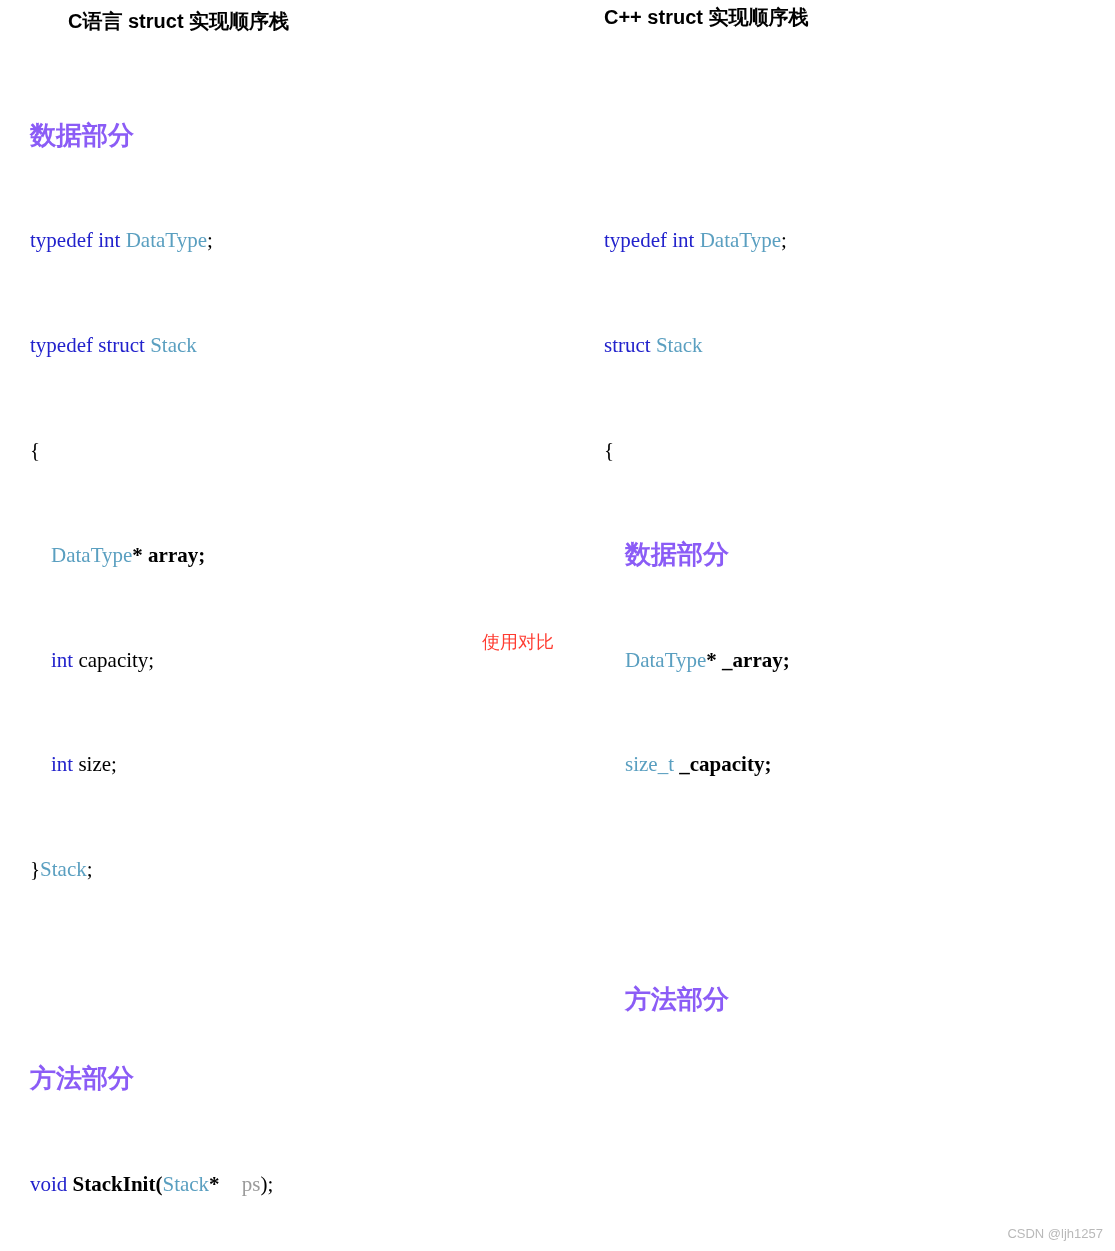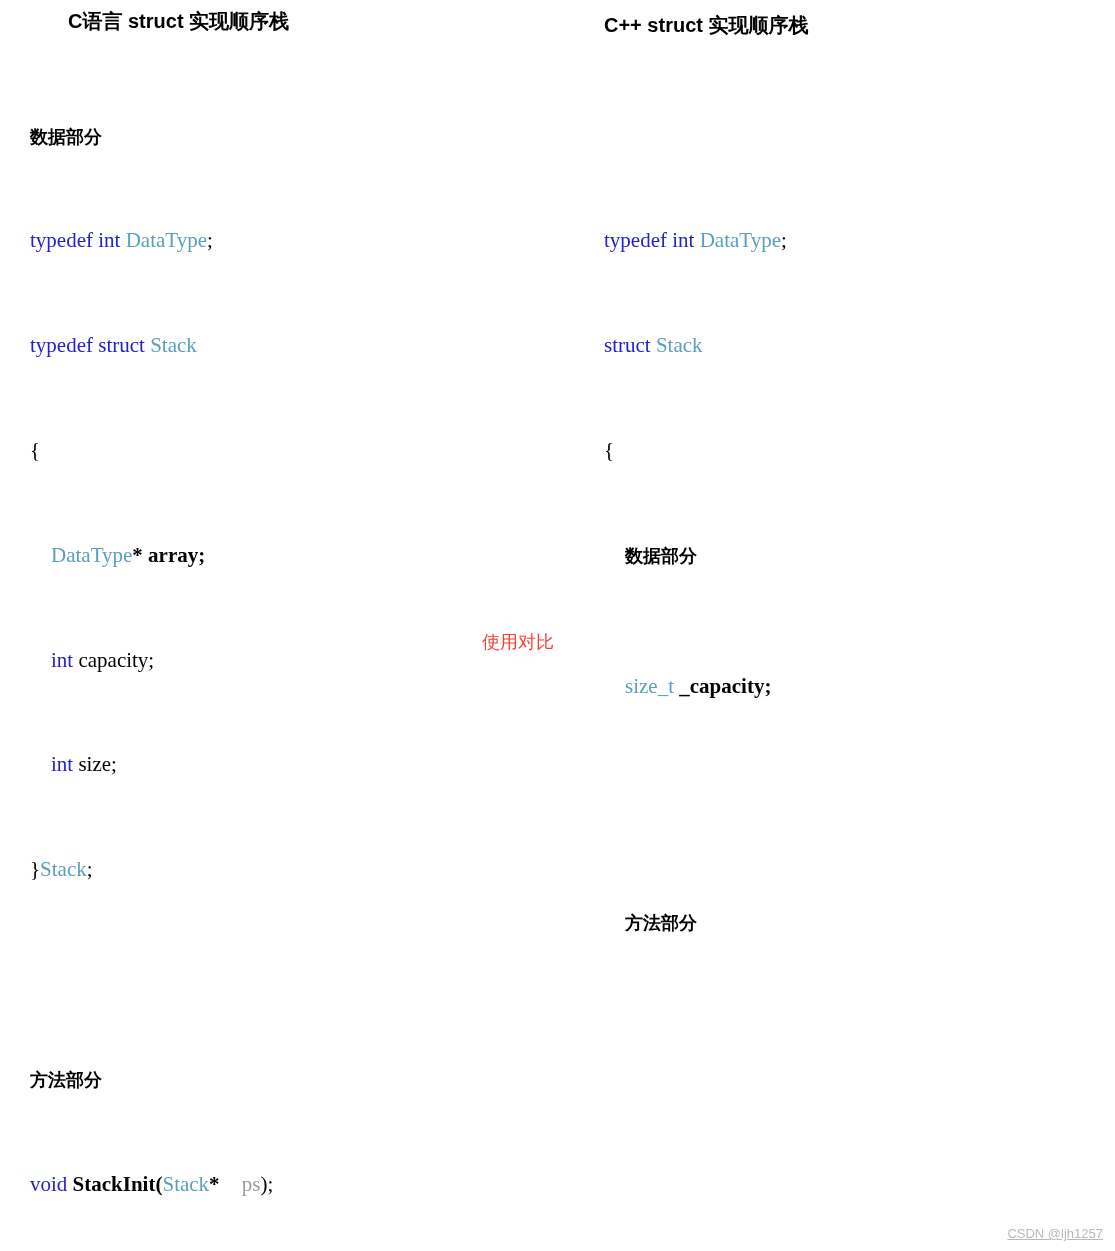--- a/index.html
+++ b/index.html
@@ -26,21 +26,21 @@
 
   .panel-title {
     font-family: "Liberation Sans", sans-serif;
     font-weight: bold;
     font-size: 20px;
     color: #000000;
     white-space: pre;
     position: absolute;
   }
   #title-left  { left: 68px; top: 8px; }
-  #title-right { left: 24px; top: 12px; }
+  #title-right { left: 24px; top: 4px; }
 
   .code-block {
     position: absolute;
     font-family: "Liberation Serif", serif;
     font-size: 21px;
     line-height: 26.2px;
     white-space: pre;
     color: #000000;
   }
   #code-left  { left: 30px; top: 44px; }
@@ -50,24 +50,24 @@
   .ln.blank { height: 26.2px; }
 
   
   .kw   { color: #2222cc; }        
   .typ  { color: #5a9fc0; }        
   .var  { color: #9b9b9b; margin-left: 17px; }        
   .pln  { color: #000000; }        
   .b    { font-weight: bold; }
 
   .section-head {
-    color: #000000;
+    color: #8b5cf6;
     font-family: "Liberation Serif", serif;
     font-weight: bold;
-    font-size: 18px;
+    font-size: 26px;
     white-space: pre;
   }
 
   .compare-label {
     position: absolute;
     left: 452px;
     top: 630px;
     color: #ff3b30;
     font-family: "Liberation Sans", sans-serif;
     font-size: 18px;
@@ -76,21 +76,20 @@
   }
 
   .watermark {
     position: absolute;
     right: 12px;
     bottom: 10px;
     color: #b9b9b9;
     font-family: "Liberation Sans", sans-serif;
     font-size: 13px;
     white-space: pre;
-    text-decoration: underline;
   }
 </style>
 </head>
 <body>
 
 <div class="column" id="col-left">
 
   <div class="panel-title" id="title-left">C语言 struct 实现顺序栈</div>
 
   <div class="code-block" id="code-left">
@@ -185,20 +184,21 @@
     <span class="ln blank"> </span>
 
     <span class="ln"><span class="kw">typedef</span><span class="pln"> </span><span class="kw">int</span><span class="pln"> </span><span class="typ">DataType</span><span class="pln">;</span></span>
 
     <span class="ln"><span class="kw">struct</span><span class="pln"> </span><span class="typ">Stack</span></span>
 
     <span class="ln"><span class="pln">{</span></span>
 
     <span class="ln"><span class="pln">    </span><span class="section-head">数据部分</span></span>
 
+    <span class="ln"><span class="pln">    </span><span class="typ">DataType</span><span class="pln b">* _array;</span></span>
 
     <span class="ln"><span class="pln">    </span><span class="typ">size_t</span><span class="pln b"> _capacity;</span></span>
 
 
     <span class="ln blank"> </span>
 
     <span class="ln"><span class="pln">    </span><span class="section-head">方法部分</span></span>
 
 
     

